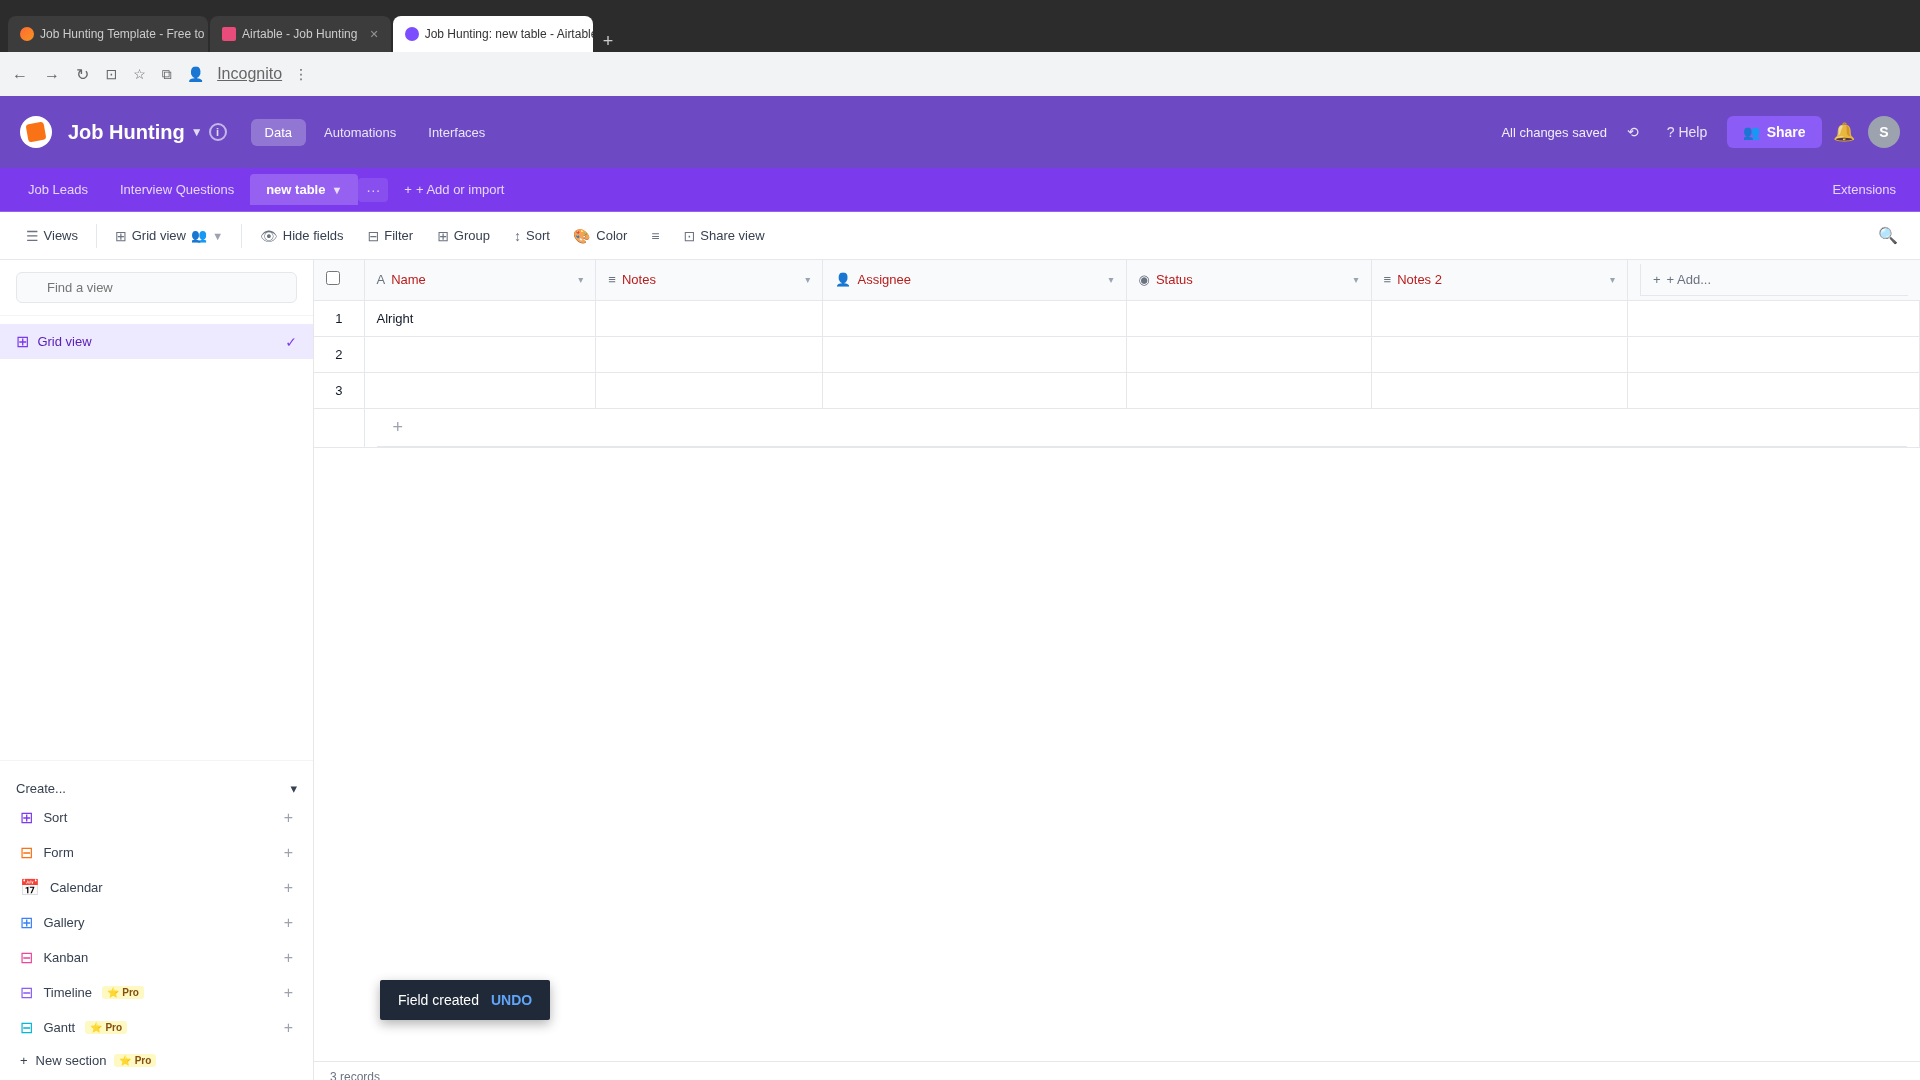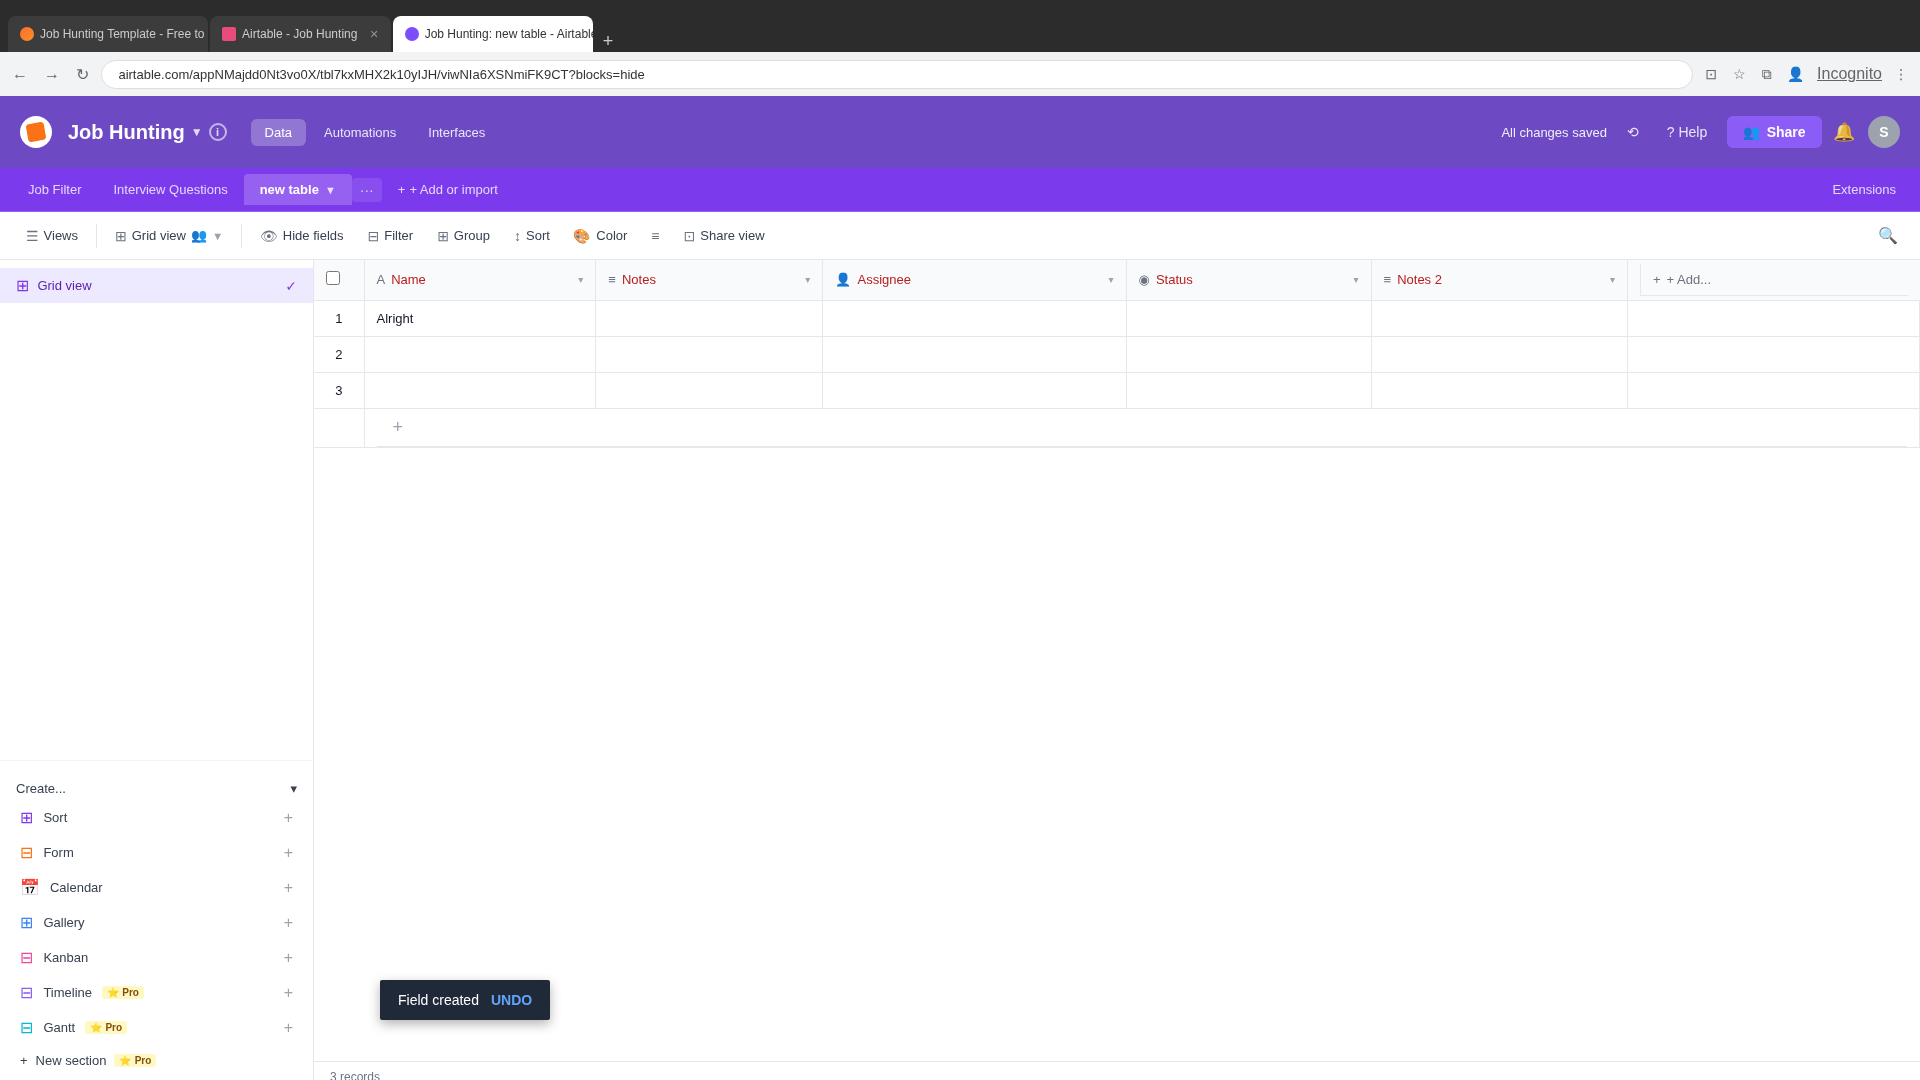--- a/index.html
+++ b/index.html
@@ -135,21 +135,20 @@
 
     </div>
     <span class="tab-new">+</span>
   </div>
 </div>
 
 <div class="browser-nav">
   <button class="nav-btn">←</button>
   <button class="nav-btn">→</button>
   <button class="nav-btn">↻</button>
-  <input class="url-bar" type="text" value="airtable.com/appNMajdd0Nt3vo0X/tbl7kxMHX2k10yIJH/viwNIa6XSNmiFK9CT?blocks=hide" style="">
   <div class="nav-icons">
     <button class="nav-icon-btn">⊡</button>
     <button class="nav-icon-btn">☆</button>
     <button class="nav-icon-btn">⧉</button>
     <button class="nav-icon-btn">👤</button>
     <span style="font-size:16px;color:#666;text-decoration:underline;">Incognito</span>
     <button class="nav-icon-btn">⋮</button>
   </div>
 </div>
 
@@ -178,21 +177,21 @@
     <button class="share-btn">
       <span>👥</span>
       <span>Share</span>
     </button>
     <button class="bell-btn">🔔</button>
     <div class="avatar">S</div>
   </div>
 </div>
 
 <div class="table-tabs">
-  <div class="table-tab">Job Filter</div>
+  <div class="table-tab">Job Leads</div>
   <div class="table-tab">Interview Questions</div>
   <div class="table-tab active">
     <span>new table</span>
     <span class="tab-dropdown">▼</span>
   </div>
   <button class="more-tabs-btn">···</button>
   <button class="add-table-btn">
     <span>+</span>
     <span>+ Add or import</span>
   </button>
@@ -242,20 +241,26 @@
   </button>
   <div class="toolbar-spacer"></div>
   <button class="toolbar-search-btn">
     <span>🔍</span>
   </button>
 </div>
 
 <div class="main-layout">
 
   <div class="sidebar">
+    <div class="sidebar-search">
+      <div class="sidebar-search-wrap">
+        <span class="search-icon">🔍</span>
+        <input class="sidebar-search-input" type="text" placeholder="Find a view" style="">
+      </div>
+    </div>
 
     <div class="sidebar-views">
       <div class="sidebar-view-item active">
         <span class="view-icon icon-grid">⊞</span>
         <span>Grid view</span>
         <span class="check">✓</span>
       </div>
     </div>
 
     <div style="flex:1; min-height: 40px;"></div>

